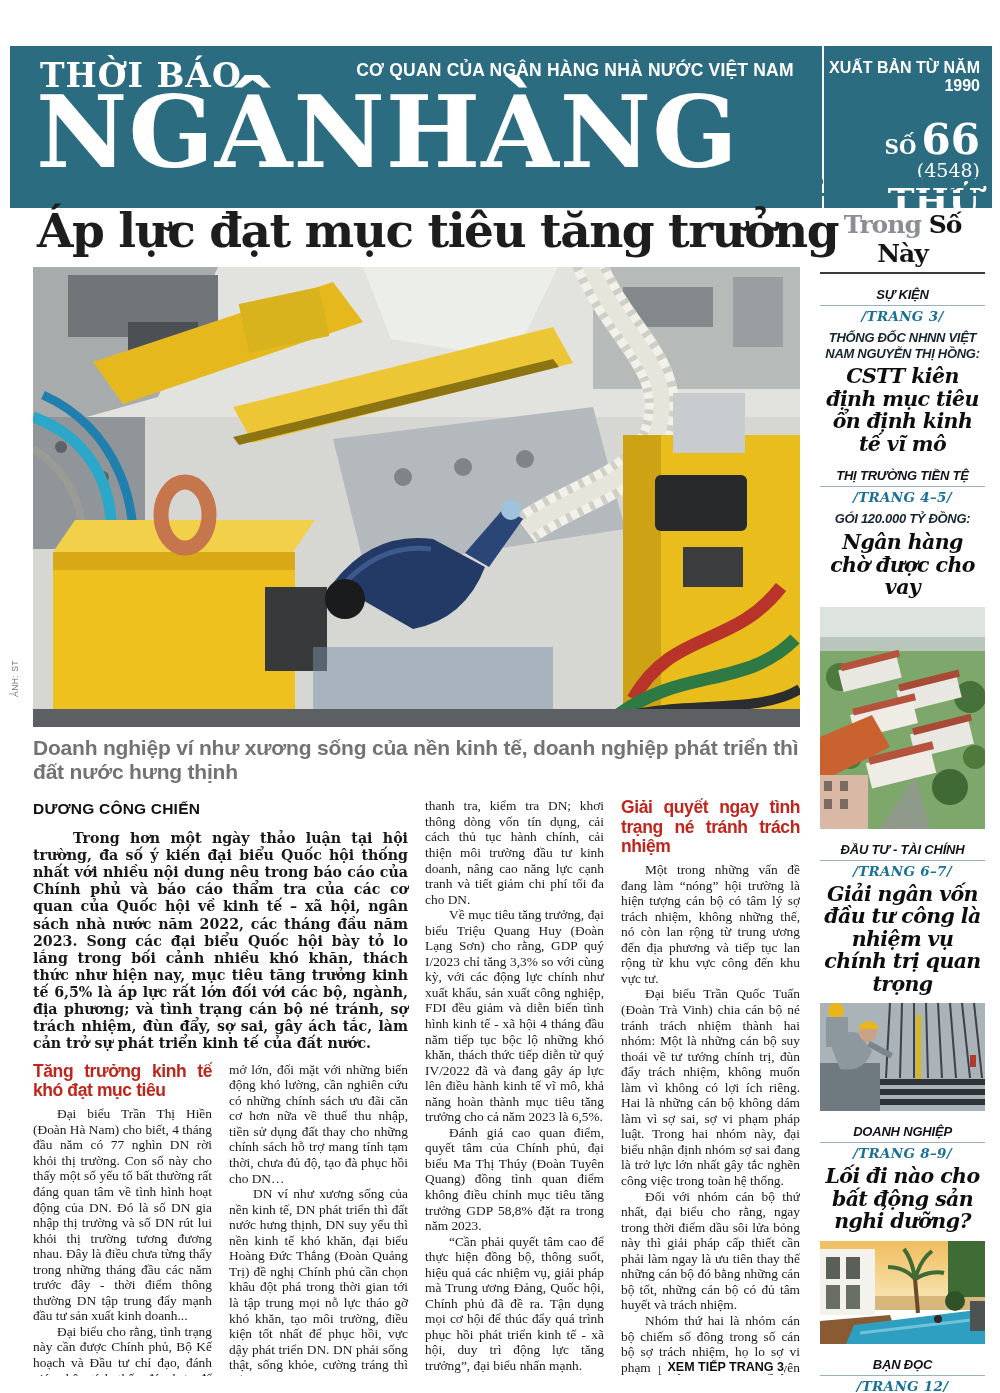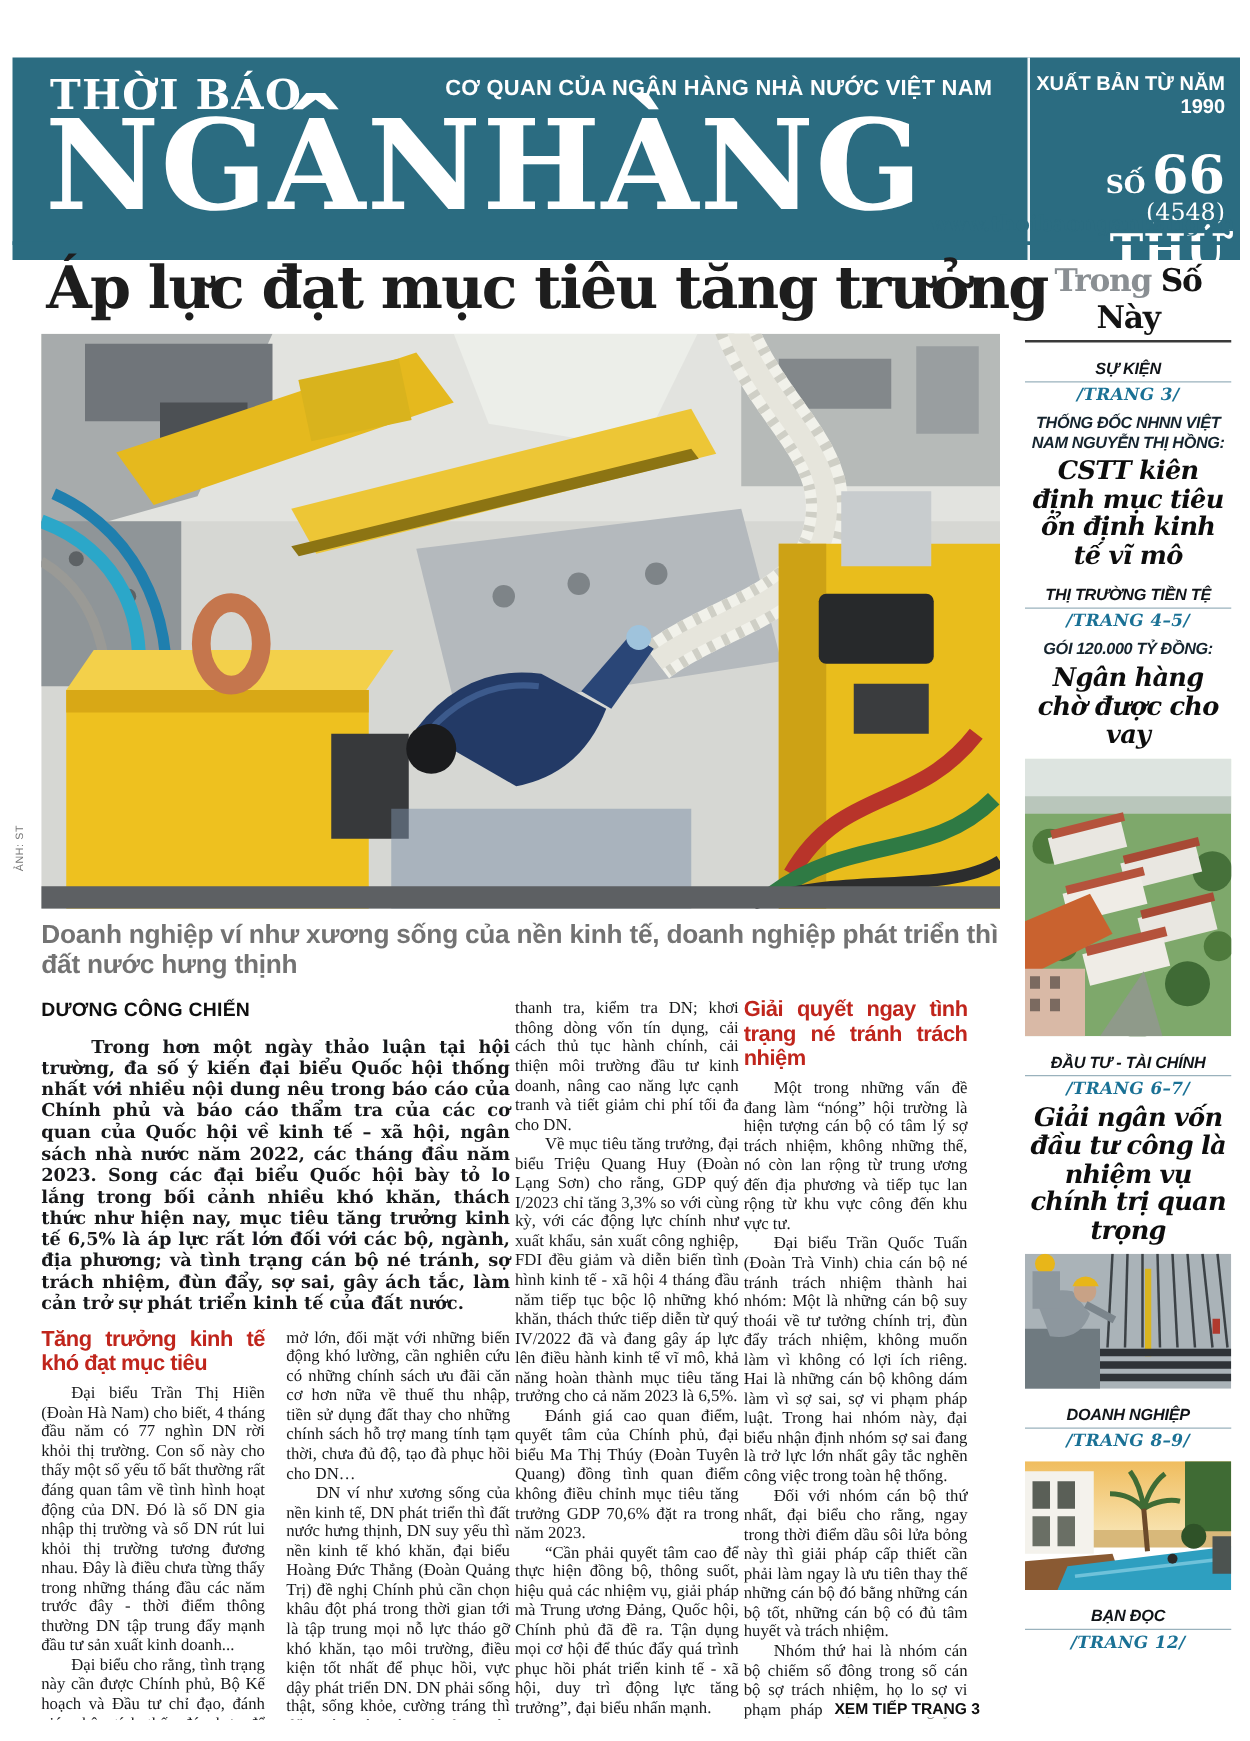--- a/index.html
+++ b/index.html
@@ -31,21 +31,21 @@
   .main{position:absolute;left:33px;top:202px;width:767px;}
   .headline{font-family:"DejaVu Serif",serif;font-weight:bold;font-size:47px;line-height:1.05;
             letter-spacing:-1.5px;color:#1d1d1d;margin:4px 0 12px 4px;white-space:nowrap;}
   .photo-wrap{position:relative;width:767px;height:460px;}
   .photo-wrap svg{display:block;}
   .photo-credit{position:absolute;left:-13px;bottom:30px;transform:rotate(-90deg);transform-origin:left bottom;
                 font-family:"Liberation Sans",sans-serif;font-size:8.5px;color:#777;letter-spacing:.5px;}
   .caption{margin-top:9px;font-family:"Liberation Sans",sans-serif;font-weight:bold;font-size:21px;
            letter-spacing:-.2px;color:#737373;}
   .article{position:relative;margin-top:14px;height:578px;overflow:hidden;
-           display:grid;grid-template-columns:375px 179px 179px;column-gap:4px;}
+           display:grid;grid-template-columns:375px 179px 179px;column-gap:17px;}
   .byline{font-family:"Liberation Sans",sans-serif;font-weight:bold;font-size:15.5px;color:#101010;
           letter-spacing:.2px;margin:2px 0 12px;}
   .lead{font-family:"DejaVu Serif",serif;font-weight:bold;font-size:14.2px;line-height:1.2;
         text-align:justify;text-indent:40px;color:#17181a;margin:0 0 10px;}
   .bodycol{font-size:13.4px;line-height:1.16;text-align:justify;color:#17181a;}
   .left-cols{columns:2;column-gap:17px;}
   .p{margin:0;text-indent:24px;}
   .p.noindent{text-indent:0;}
   .subhead{font-family:"Liberation Sans",sans-serif;font-weight:bold;font-size:17.5px;line-height:1.1;
            color:#c0251c;letter-spacing:-.4px;margin:0 0 6px;text-indent:0;}
@@ -165,21 +165,21 @@
         <div class="left-cols bodycol">
           <div class="subhead">Tăng trưởng kinh tế khó đạt mục tiêu</div>
           <p class="p">Đại biểu Trần Thị Hiền (Đoàn Hà Nam) cho biết, 4 tháng đầu năm có 77 nghìn DN rời khỏi thị trường. Con số này cho thấy một số yếu tố bất thường rất đáng quan tâm về tình hình hoạt động của DN. Đó là số DN gia nhập thị trường và số DN rút lui khỏi thị trường tương đương nhau. Đây là điều chưa từng thấy trong những tháng đầu các năm trước đây - thời điểm thông thường DN tập trung đẩy mạnh đầu tư sản xuất kinh doanh...</p>
           <p class="p">Đại biểu cho rằng, tình trạng này cần được Chính phủ, Bộ Kế hoạch và Đầu tư chỉ đạo, đánh giá, phân tích thấu đáo hơn để nhận diện rõ ràng, chính xác thực trạng của DN rút khỏi thị trường. Đại biểu nhấn mạnh, trong bối cảnh nền kinh tế có độ mở lớn, đối mặt với những biến động khó lường, cần nghiên cứu có những chính sách ưu đãi căn cơ hơn nữa về thuế thu nhập, tiền sử dụng đất thay cho những chính sách hỗ trợ mang tính tạm thời, chưa đủ độ, tạo đà phục hồi cho DN…</p>
           <p class="p">DN ví như xương sống của nền kinh tế, DN phát triển thì đất nước hưng thịnh, DN suy yếu thì nền kinh tế khó khăn, đại biểu Hoàng Đức Thắng (Đoàn Quảng Trị) đề nghị Chính phủ cần chọn khâu đột phá trong thời gian tới là tập trung mọi nỗ lực tháo gỡ khó khăn, tạo môi trường, điều kiện tốt nhất để phục hồi, vực dậy phát triển DN. DN phải sống thật, sống khỏe, cường tráng thì đất nước mới cường thịnh. Trước mắt, cần rà soát, tháo gỡ ngay những rào cản về thể chế, về các quy định cứng nhắc, siết chặt quá mức; hạn chế tối đa các cuộc</p>
         </div>
       </div>
       <div class="bodycol">
         <p class="p noindent">thanh tra, kiểm tra DN; khơi thông dòng vốn tín dụng, cải cách thủ tục hành chính, cải thiện môi trường đầu tư kinh doanh, nâng cao năng lực cạnh tranh và tiết giảm chi phí tối đa cho DN.</p>
         <p class="p">Về mục tiêu tăng trưởng, đại biểu Triệu Quang Huy (Đoàn Lạng Sơn) cho rằng, GDP quý I/2023 chỉ tăng 3,3% so với cùng kỳ, với các động lực chính như xuất khẩu, sản xuất công nghiệp, FDI đều giảm và diễn biến tình hình kinh tế - xã hội 4 tháng đầu năm tiếp tục bộc lộ những khó khăn, thách thức tiếp diễn từ quý IV/2022 đã và đang gây áp lực lên điều hành kinh tế vĩ mô, khả năng hoàn thành mục tiêu tăng trưởng cho cả năm 2023 là 6,5%.</p>
-        <p class="p">Đánh giá cao quan điểm, quyết tâm của Chính phủ, đại biểu Ma Thị Thúy (Đoàn Tuyên Quang) đồng tình quan điểm không điều chỉnh mục tiêu tăng trưởng GDP 70,6% đặt ra trong năm 2023.</p>
+        <p class="p">Đánh giá cao quan điểm, quyết tâm của Chính phủ, đại biểu Ma Thị Thúy (Đoàn Tuyên Quang) đồng tình quan điểm không điều chỉnh mục tiêu tăng trưởng GDP 58,8% đặt ra trong năm 2023.</p>
         <p class="p">“Cần phải quyết tâm cao để thực hiện đồng bộ, thông suốt, hiệu quả các nhiệm vụ, giải pháp mà Trung ương Đảng, Quốc hội, Chính phủ đã đề ra. Tận dụng mọi cơ hội để thúc đẩy quá trình phục hồi phát triển kinh tế - xã hội, duy trì động lực tăng trưởng”, đại biểu nhấn mạnh.</p>
       </div>
       <div class="bodycol">
         <div class="subhead">Giải quyết ngay tình trạng né tránh trách nhiệm</div>
         <p class="p">Một trong những vấn đề đang làm “nóng” hội trường là hiện tượng cán bộ có tâm lý sợ trách nhiệm, không những thế, nó còn lan rộng từ trung ương đến địa phương và tiếp tục lan rộng từ khu vực công đến khu vực tư.</p>
         <p class="p">Đại biểu Trần Quốc Tuấn (Đoàn Trà Vinh) chia cán bộ né tránh trách nhiệm thành hai nhóm: Một là những cán bộ suy thoái về tư tưởng chính trị, đùn đẩy trách nhiệm, không muốn làm vì không có lợi ích riêng. Hai là những cán bộ không dám làm vì sợ sai, sợ vi phạm pháp luật. Trong hai nhóm này, đại biểu nhận định nhóm sợ sai đang là trở lực lớn nhất gây tắc nghẽn công việc trong toàn hệ thống.</p>
         <p class="p">Đối với nhóm cán bộ thứ nhất, đại biểu cho rằng, ngay trong thời điểm dầu sôi lửa bỏng này thì giải pháp cấp thiết cần phải làm ngay là ưu tiên thay thế những cán bộ đó bằng những cán bộ tốt, những cán bộ có đủ tâm huyết và trách nhiệm.</p>
         <p class="p">Nhóm thứ hai là nhóm cán bộ chiếm số đông trong số cán bộ sợ trách nhiệm, họ lo sợ vi phạm pháp luật vì hai nguyên nhân chính. Thứ nhất, một số văn bản</p>
       </div>
       <div class="continued">XEM TIẾP TRANG 3</div>
@@ -270,20 +270,21 @@
           <rect x="6" y="14" width="22" height="30" fill="#8d979e"></rect>
           <rect x="150" y="52" width="6" height="12" fill="#b03a2e"></rect>
         </svg>
       </div>
     </div>
 
     <div class="sb-section">
       <div class="sb-cat">DOANH NGHIỆP</div>
       <div class="sb-line"></div>
       <div class="sb-page">/TRANG 8–9/</div>
+      <div class="sb-title">Lối đi nào cho bất động sản nghỉ dưỡng?</div>
       <div class="sb-photo">
         <svg width="165" height="103" viewBox="0 0 165 103">
           <defs>
             <linearGradient id="sunset" x1="0" y1="0" x2="0" y2="1">
               <stop offset="0" stop-color="#f0bd5e"></stop>
                 <stop offset="1" stop-color="#f8e5b4"></stop>
             </linearGradient>
           </defs>
           <rect width="165" height="60" fill="url(#sunset)"></rect>
           <rect x="0" y="55" width="165" height="14" fill="#d8b87a"></rect>

